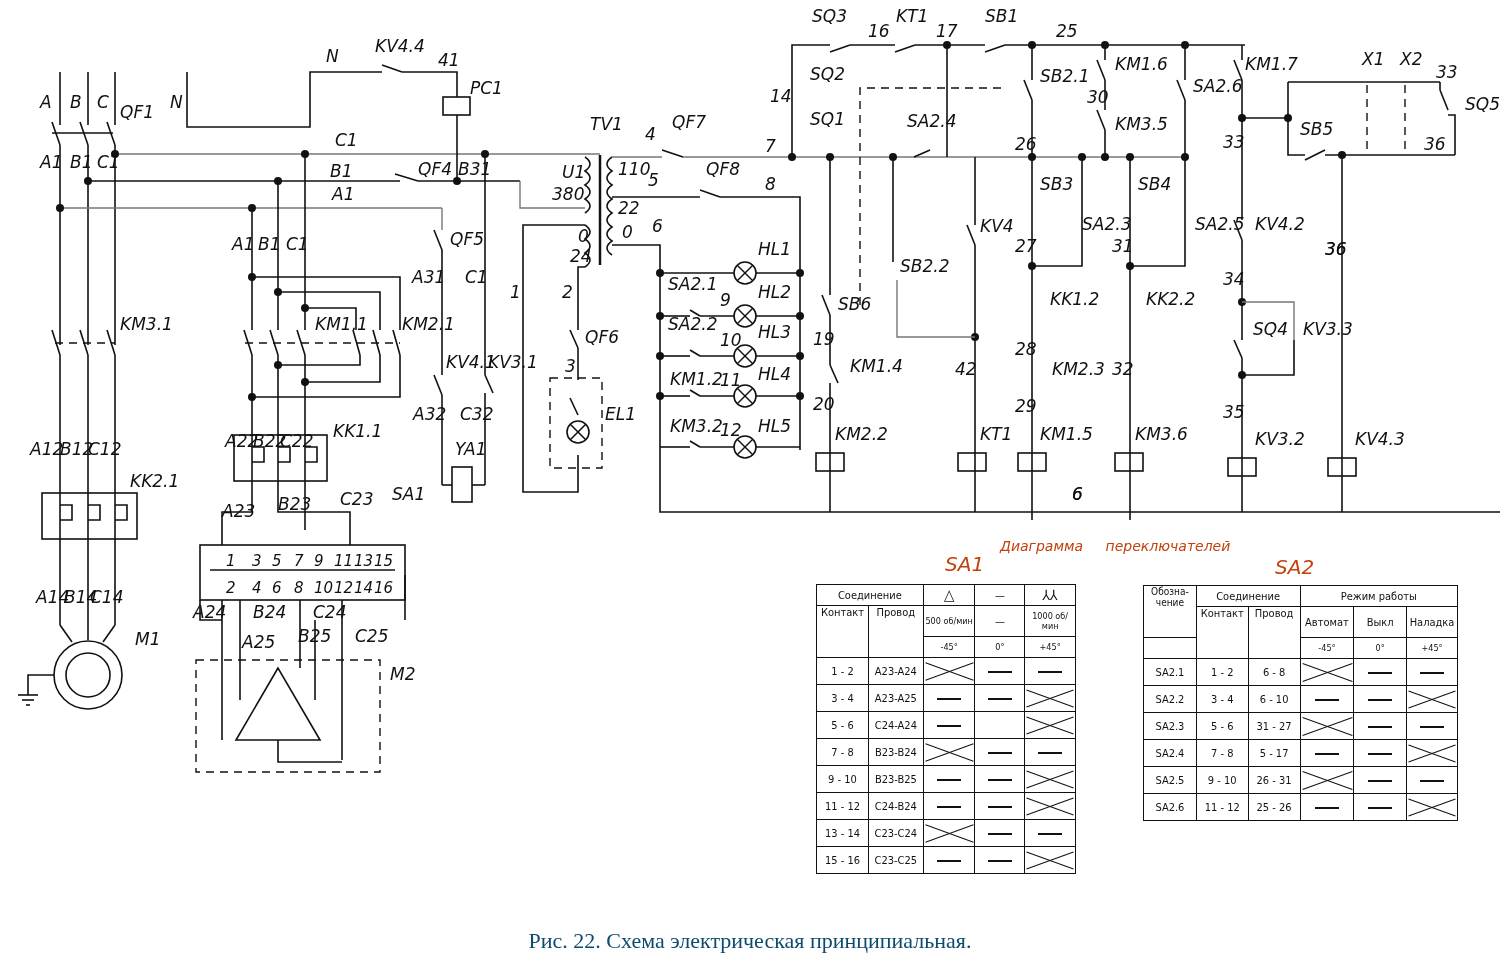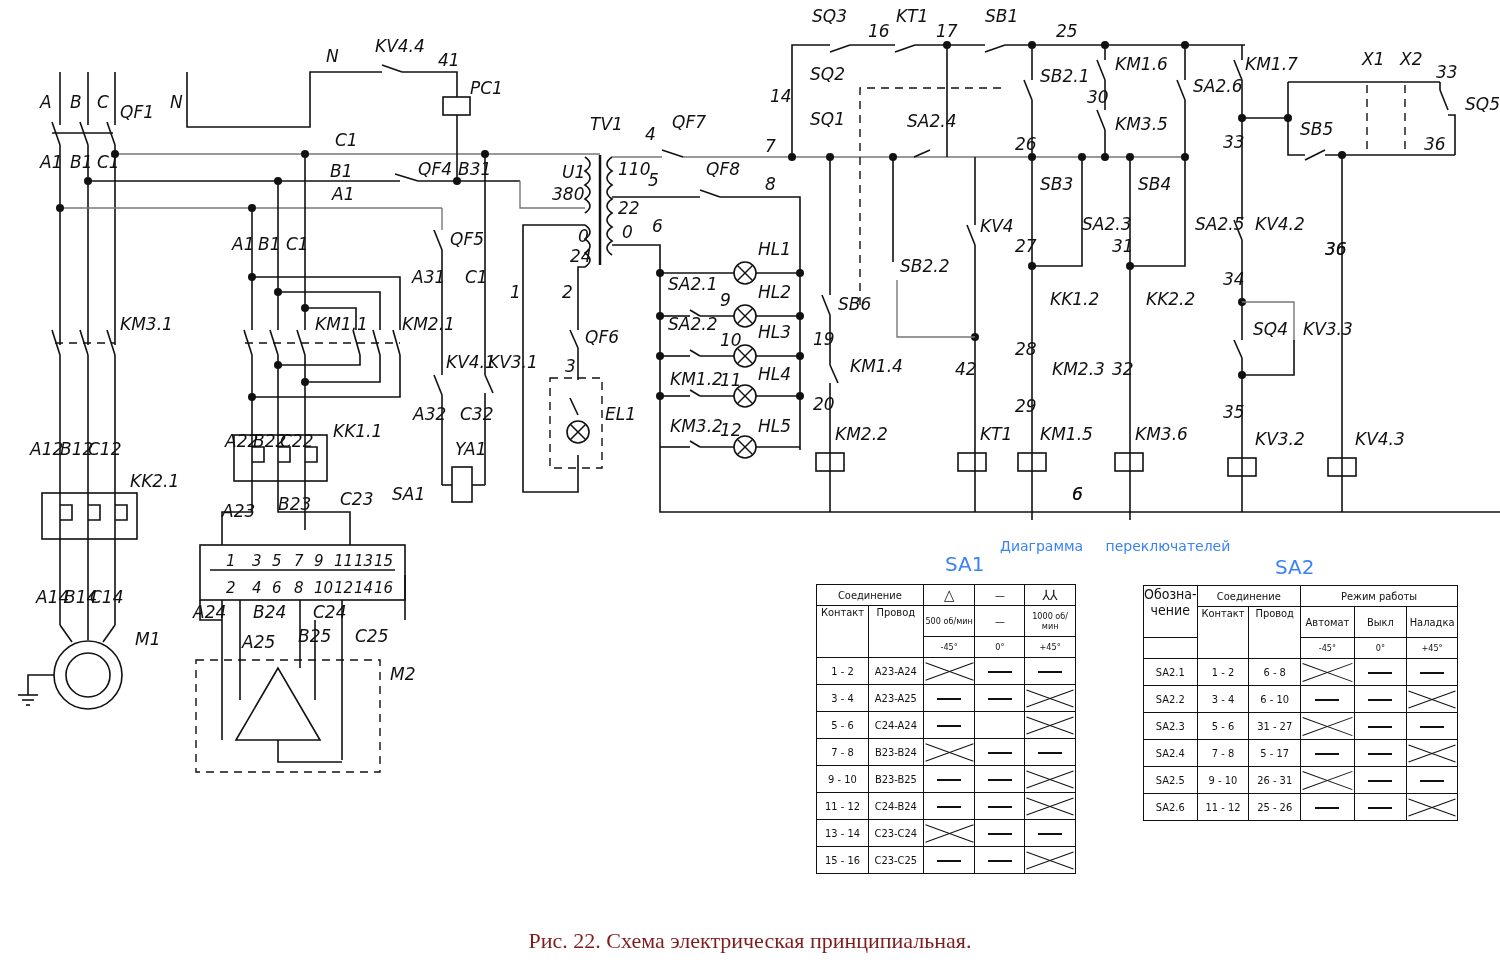--- a/index.html
+++ b/index.html
@@ -12,22 +12,22 @@
   .lbl{font-family:"DejaVu Sans",sans-serif;font-style:italic;font-size:17px;fill:#111;}
   .lbls{font-family:"DejaVu Sans",sans-serif;font-style:italic;font-size:15px;fill:#111;}
   .tbl{position:absolute;border-collapse:collapse;font-family:"DejaVu Sans Condensed","DejaVu Sans",sans-serif;font-size:11px;color:#111;background:#fff;margin-left:28px;}
   .tbl td{border:1.5px solid #111;text-align:center;padding:0;height:26px;}
   .tbl .hdr td{height:20px;}
   .cross{position:relative;}
   .cross::before,.cross::after{content:"";position:absolute;left:0;right:0;top:50%;border-top:1.4px solid #111;}
   .cross::before{transform:rotate(20deg);}
   .cross::after{transform:rotate(-20deg);}
   .dash{display:inline-block;width:24px;border-top:2px solid #111;vertical-align:middle;}
-  .ttl{position:absolute;font-family:"DejaVu Sans",sans-serif;color:#3b82f6;}
-  .caption{position:absolute;left:0;width:1500px;top:928px;text-align:center;font-family:"Liberation Serif","DejaVu Serif",serif;font-size:22px;color:#7f1d1d;}
+  .ttl{position:absolute;font-family:"DejaVu Sans",sans-serif;font-style:italic;color:#c2410c;}
+  .caption{position:absolute;left:0;width:1500px;top:928px;text-align:center;font-family:"Liberation Serif","DejaVu Serif",serif;font-size:22px;color:#0c4a6e;}
 </style>
 </head>
 <body>
 
 <svg id="schem" width="1500" height="976" viewBox="0 0 1500 976">
 
   <g>
     <line class="w" x1="60" y1="72" x2="60" y2="125"></line>
     <line class="w" x1="88" y1="72" x2="88" y2="125"></line>
     <line class="w" x1="115" y1="72" x2="115" y2="125"></line>
@@ -567,21 +567,21 @@
   <colgroup>
       <col style="width:53px">
       <col style="width:52px">
       <col style="width:52px">
       <col style="width:54px">
       <col style="width:53px">
       <col style="width:51px">
     </colgroup>
   <tbody>
       <tr class="hdr">
-    <td rowspan="2" style="vertical-align:top;font-size:14px">Обозна-чение</td>
+    <td rowspan="2" style="vertical-align:top;font-size:10px">Обозна-чение</td>
     <td colspan="2">Соединение</td>
     <td colspan="3">Режим работы</td>
   </tr>
   <tr class="hdr">
     <td rowspan="2" style="vertical-align:top">Контакт</td>
     <td rowspan="2" style="vertical-align:top">Провод</td>
     <td style="height:30px">Автомат</td>
     <td>Выкл</td>
     <td>Наладка</td>
   </tr>

